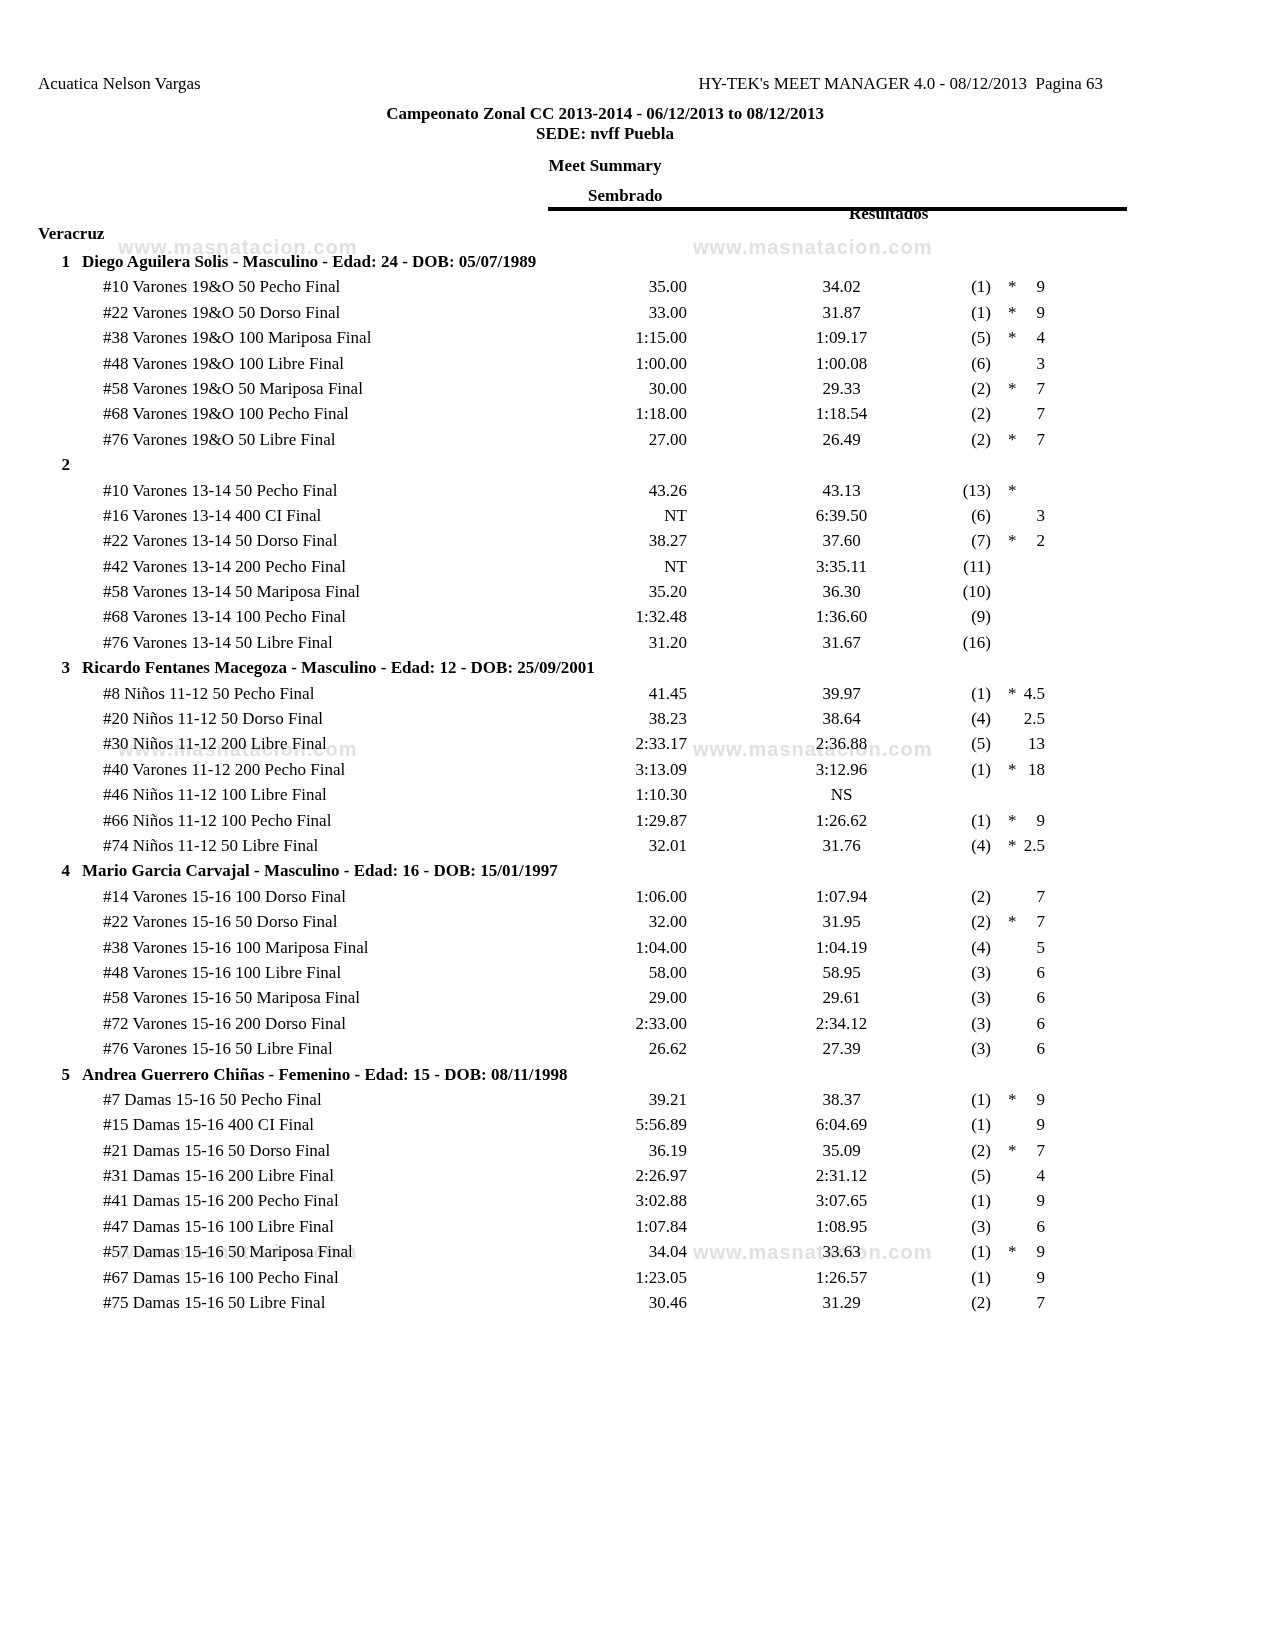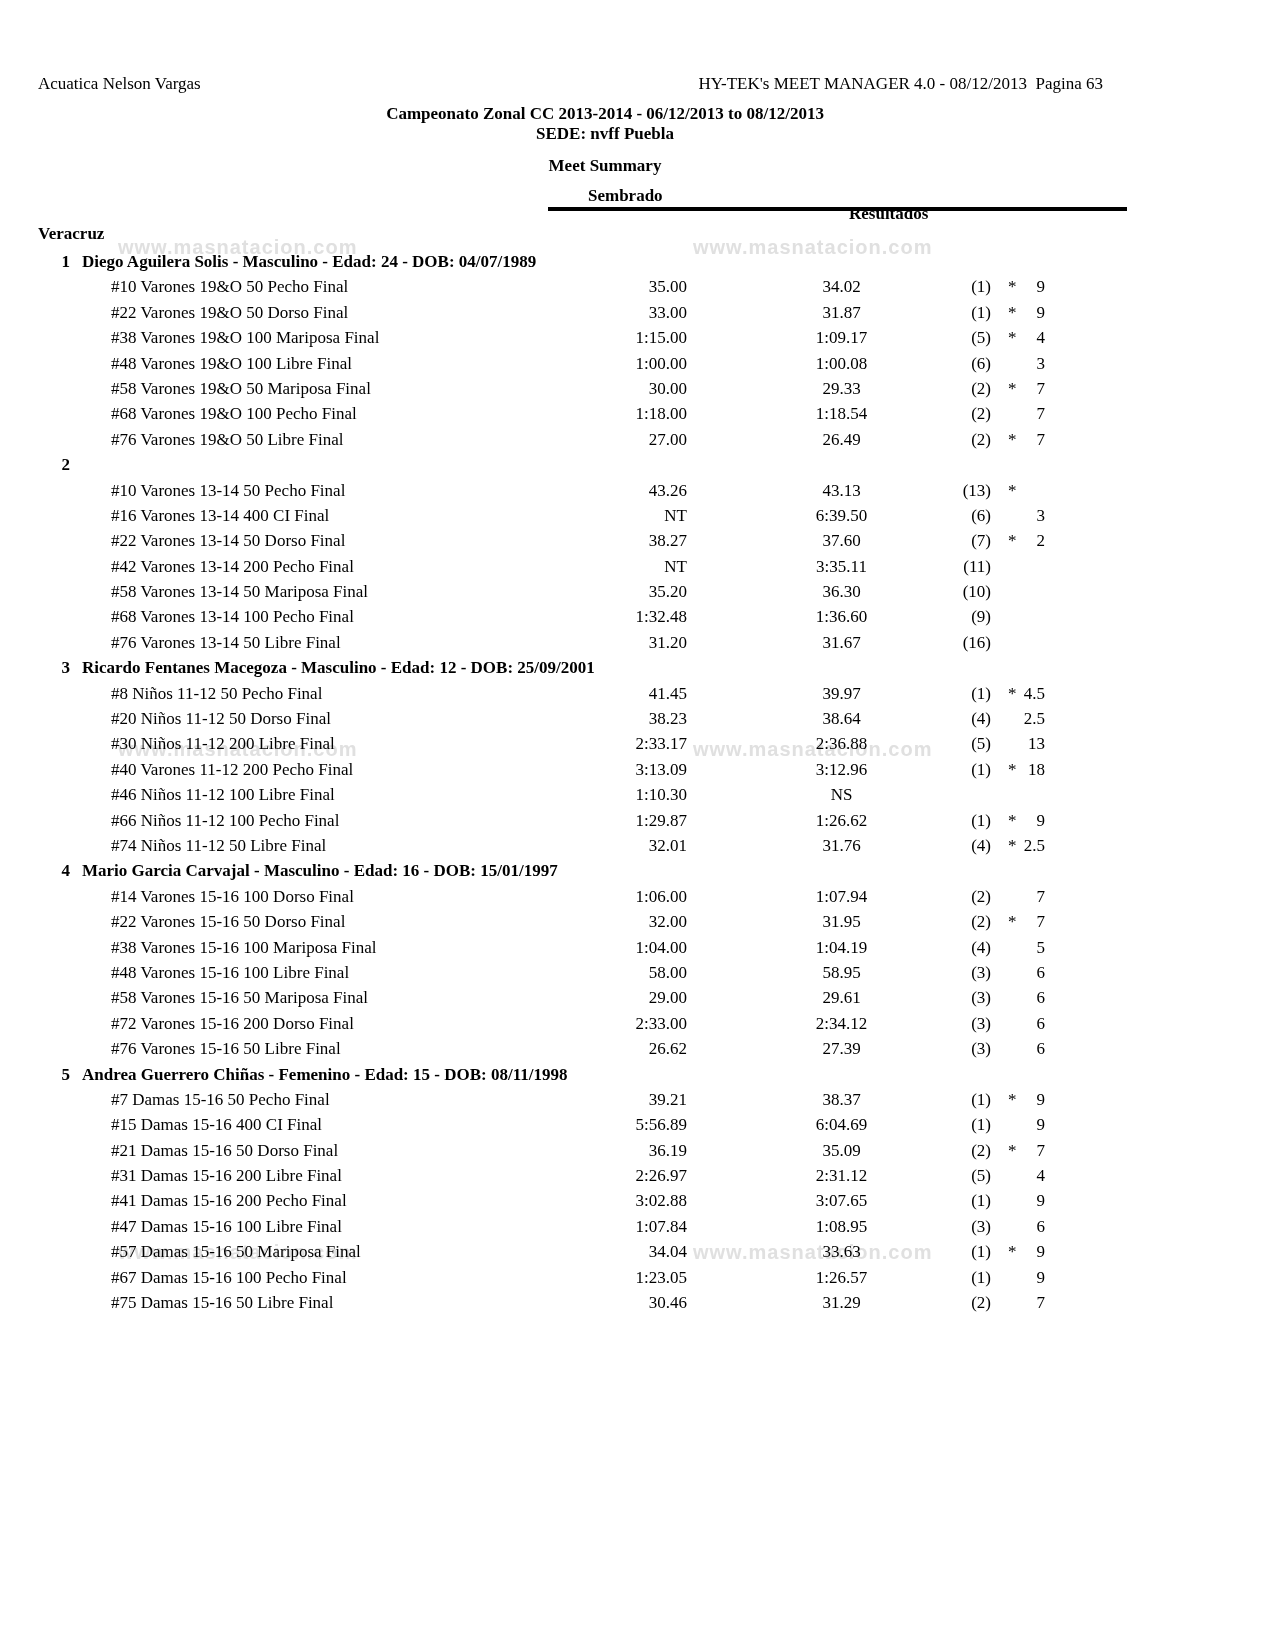--- a/index.html
+++ b/index.html
@@ -23,21 +23,21 @@
   .col-seed  { left:588px; top:186px; font-weight:bold; }
   .col-res   { left:801px; top:204px; font-weight:bold;margin-left:48px; }
   .rule      { left:548px; top:207px; width:579px; height:4px; background:#000; }
   .team-line { left:38px;  top:224px; font-weight:bold; }
 
   #rows { position:absolute; left:0; top:249px; width:1275px; z-index:1; }
   .row  { position:relative; height:25.4px; }
   .row span { position:absolute; top:0; line-height:25.4px; white-space:pre; }
   .cell-rank   { left:40px;  width:30px;  text-align:right; font-weight:bold; }
   .cell-name   { left:82px;  font-weight:bold; }
-  .cell-event  { left:103px;margin-left:8px; }
+  .cell-event  { left:103px; }
   .cell-seed   { left:500px; width:187px; text-align:right; }
   .cell-result { left:748px; width:187px; text-align:center; }
   .cell-place  { left:939px; width:52px;  text-align:right; }
   .cell-star   { left:1008px; }
   .cell-points { left:1000px; width:45px; text-align:right; }
 </style>
 </head>
 <body>
 
 <div class="page">
@@ -59,21 +59,21 @@
 
   <div class="layer col-seed">Sembrado</div>
   <div class="layer col-res">Resultados</div>
   <div class="layer rule"></div>
 
   <div class="layer team-line">Veracruz</div>
 
   <div id="rows">
       <div class="row">
         <span class="cell-rank">1</span>
-        <span class="cell-name">Diego Aguilera Solis - Masculino - Edad: 24 - DOB: 04/07/1989</span>
+        <span class="cell-name">Diego Aguilera Solis - Masculino - Edad: 24 - DOB: 05/07/1989</span>
       </div>
       <div class="row">
         <span class="cell-event">#10 Varones 19&amp;O 50 Pecho Final</span>
         <span class="cell-seed">35.00</span>
         <span class="cell-result">34.02</span>
         <span class="cell-place">(1)</span>
         <span class="cell-star">*</span>
         <span class="cell-points">9</span>
       </div>
       <div class="row">

